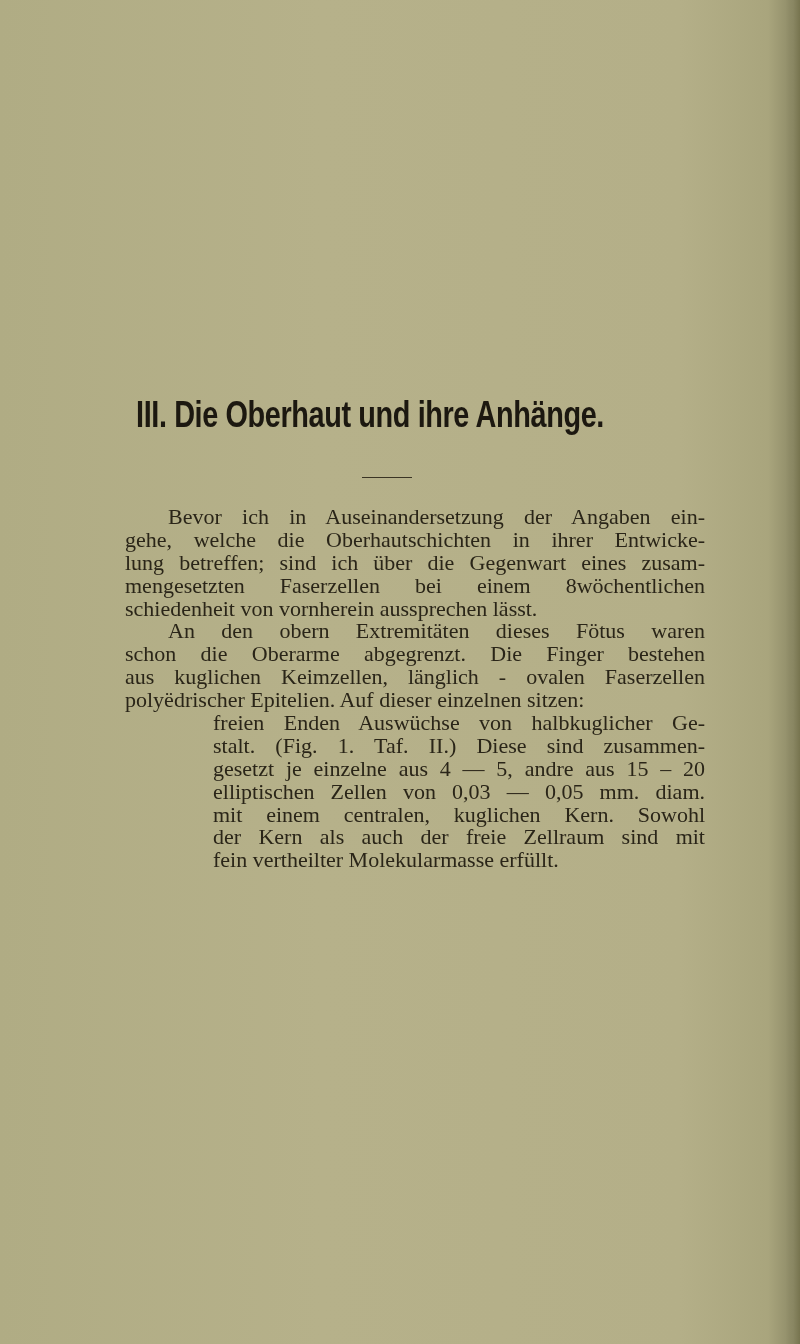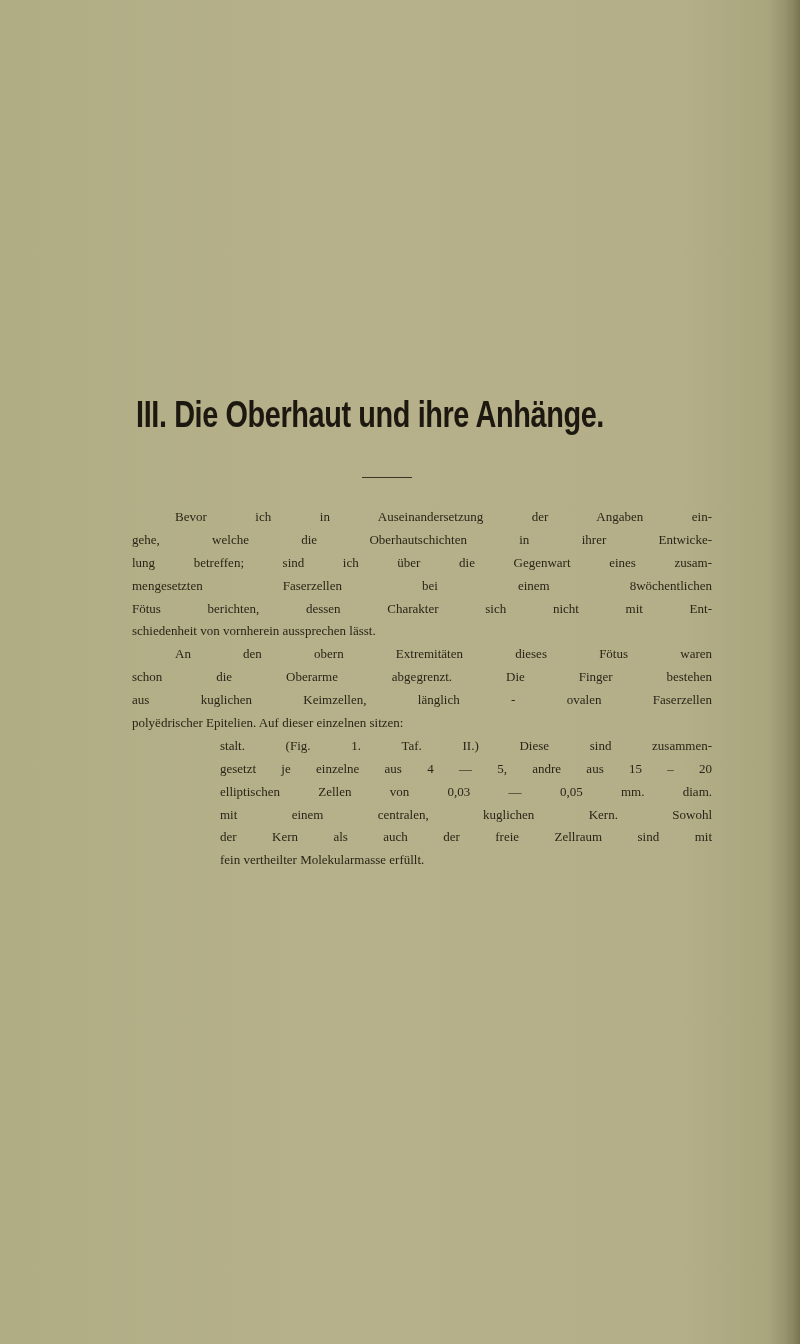--- a/index.html
+++ b/index.html
@@ -23,23 +23,23 @@
     font-family: "Liberation Sans", sans-serif;
     font-weight: bold; font-size: 37px; letter-spacing: -0.5px;
     transform: scaleX(0.78); transform-origin: left top;
     white-space: nowrap; color: #1c1810;
   }
   .rule {
     position: absolute; left: 362px; top: 477px; width: 50px; height: 1px;
     background: #3a3424;
   }
   .body-text {
-    position: absolute; left: 132px; top: 506px; width: 580px;
+    position: absolute; left: 125px; top: 506px; width: 580px;
     font-family: "Liberation Serif", serif;
-    font-size: 13px; line-height: 22.9px;
+    font-size: 22px; line-height: 22.9px;
   }
   .line { white-space: nowrap; height: 22.9px; display: block; }
   .indent { padding-left: 43px; }
   .inset { padding-left: 88px; }
   .justify { text-align: justify; text-align-last: justify; width: 580px; }
   .inset.justify { width: 492px; }
   .indent.justify { width: 537px; }
 </style>
 </head>
 <body>
@@ -48,27 +48,27 @@
 <div class="edge"></div>
 
 <div class="heading">III. Die Oberhaut und ihre Anhänge.</div>
 <div class="rule"></div>
 
 <div class="body-text">
   <span class="line indent justify">Bevor ich in Auseinandersetzung der Angaben ein-</span>
   <span class="line justify">gehe, welche die Oberhautschichten in ihrer Entwicke-</span>
   <span class="line justify">lung betreffen; sind ich über die Gegenwart eines zusam-</span>
   <span class="line justify">mengesetzten Faserzellen bei einem 8wöchentlichen</span>
-  <span class="line justify">Fötus berichten, dessen Charakter sich nicht mit Ent-</span>
   <span class="line">schiedenheit von vornherein aussprechen lässt.</span>
 
   <span class="line indent justify">An den obern Extremitäten dieses Fötus waren</span>
   <span class="line justify">schon die Oberarme abgegrenzt. Die Finger bestehen</span>
   <span class="line justify">aus kuglichen Keimzellen, länglich - ovalen Faserzellen</span>
   <span class="line">polyëdrischer Epitelien. Auf dieser einzelnen sitzen:</span>
 
+  <span class="line inset justify">freien Enden Auswüchse von halbkuglicher Ge-</span>
   <span class="line inset justify">stalt. (Fig. 1. Taf. II.) Diese sind zusammen-</span>
   <span class="line inset justify">gesetzt je einzelne aus 4 — 5, andre aus 15 – 20</span>
   <span class="line inset justify">elliptischen Zellen von 0,03 — 0,05 mm. diam.</span>
   <span class="line inset justify">mit einem centralen, kuglichen Kern. Sowohl</span>
   <span class="line inset justify">der Kern als auch der freie Zellraum sind mit</span>
   <span class="line inset">fein vertheilter Molekularmasse erfüllt.</span>
 </div>
 
 </body></html>

